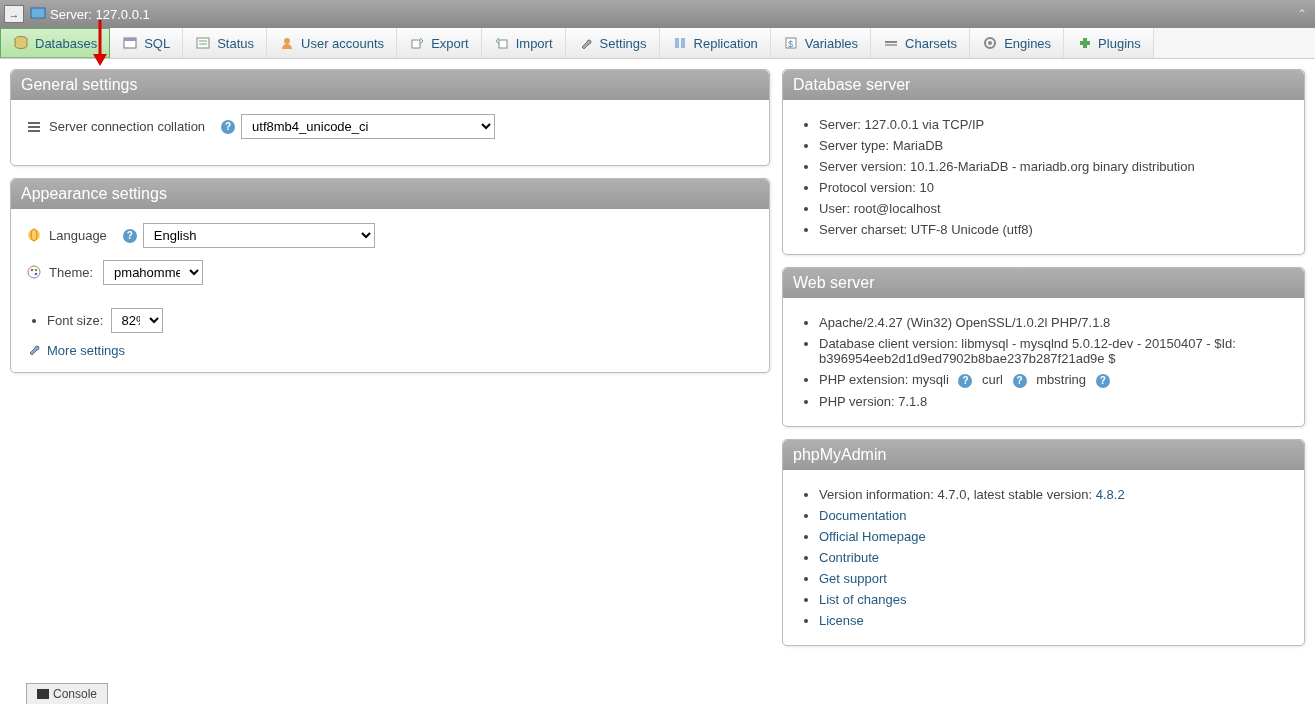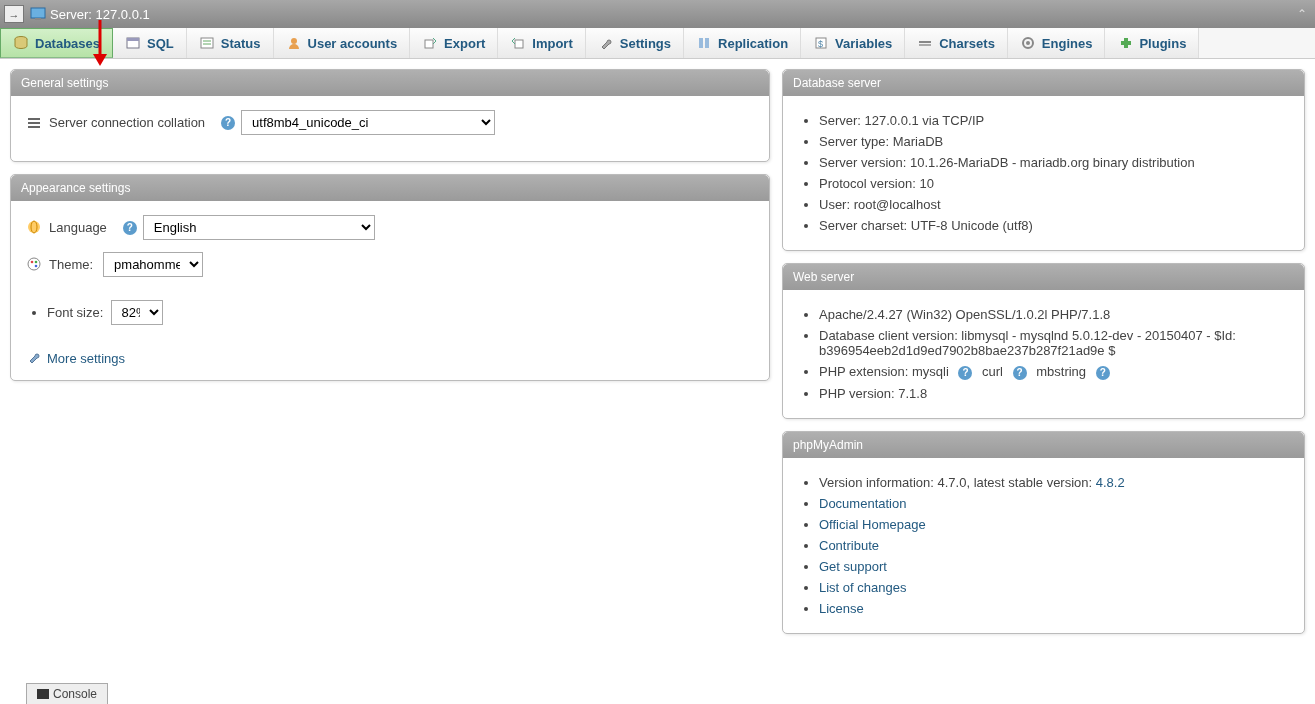--- a/index.html
+++ b/index.html
@@ -9,44 +9,44 @@
 .topbar .back-btn { background: #eee; border: 1px solid #777; width: 20px; height: 18px; display: flex; align-items: center; justify-content: center; font-size: 11px; margin-right: 6px; cursor: pointer; }
 .topbar .server-icon { width: 16px; height: 14px; margin-right: 4px; display: inline-flex; }
 .topbar .server-text { color: #fff; font-size: 13px; }
 .topbar .collapse-icon { position: absolute; right: 8px; color: #ddd; font-size: 12px; }
 .red-arrow { position: absolute; left: 90px; top: 20px; z-index: 100; }
 
 .tabs { display: flex; background: #f6f6f6; border-bottom: 1px solid #ccc; }
 .tab { display: flex; align-items: center; padding: 6px 12px; border-right: 1px solid #ddd; background: linear-gradient(#fdfdfd,#eaeaea); cursor: pointer; }
 .tab.active { background: linear-gradient(#d3f0c9,#b6e2a7); border: 1px solid #6a6; border-bottom: 1px solid #8b8; }
 .tab .ticon { width: 16px; height: 16px; margin-right: 6px; display: inline-flex; align-items: center; justify-content: center; }
-.tab .tlabel { color: #235a81; font-weight: bold; font-size: 13px; }
+.tab .tlabel { color: #235a81; font-weight: normal; font-size: 13px; }
 
 .content { display: flex; gap: 12px; padding: 10px; align-items: flex-start; }
 .left-col { flex: 0 0 760px; display: flex; flex-direction: column; gap: 12px; }
 .right-col { flex: 1; display: flex; flex-direction: column; gap: 12px; }
 
 .panel { border: 1px solid #bbb; border-radius: 5px; background: #fff; box-shadow: 1px 1px 3px rgba(0,0,0,0.1); }
-.panel-head { background: linear-gradient(#b0b0b0,#9a9a9a); color: #fff; font-size: 12px; padding: 6px 10px; border-radius: 5px 5px 0 0; }
+.panel-head { background: linear-gradient(#b0b0b0,#9a9a9a); color: #fff; font-size: 16px; padding: 6px 10px; border-radius: 5px 5px 0 0; }
 .panel-body { padding: 14px 16px; }
 .panel-body ul { list-style: disc; margin-left: 20px; }
 .panel-body ul li { padding: 3px 0; color: #444; }
 
 .row { display: flex; align-items: center; margin-bottom: 12px; }
 .row .ic { width: 16px; height: 16px; margin-right: 6px; display: inline-flex; }
 .row label { margin-right: 10px; }
 .help-icon { width: 14px; height: 14px; border-radius: 50%; background: #5c9ccc; color: #fff; display: inline-flex; align-items: center; justify-content: center; font-size: 10px; font-weight: bold; margin: 0 6px; }
 select { border: 1px solid #aaa; padding: 3px 6px; background: #fff; font-size: 13px; }
 .sel-wide { width: 254px; }
 .sel-med { width: 232px; }
 .sel-sm { width: 100px; }
 .sel-xs { width: 52px; margin-top: 8px; }
 
 .link { color: #235a81; cursor: pointer; }
-.more-settings { display: flex; align-items: center; margin-top: 22px; }
+.more-settings { display: flex; align-items: center; margin-top: 6px; }
 .more-settings .ic { width: 16px; height: 16px; margin-right: 4px; }
 
 .console-tab { position: fixed; bottom: 0; left: 26px; background: #eee; border: 1px solid #aaa; border-bottom: none; padding: 3px 10px; font-size: 12px; display: flex; align-items: center; cursor: pointer; }
 .console-tab .ic { width: 12px; height: 10px; margin-right: 4px; background: #333; }
 
 svg { display: block; }
 </style>
 </head>
 <body>
 

